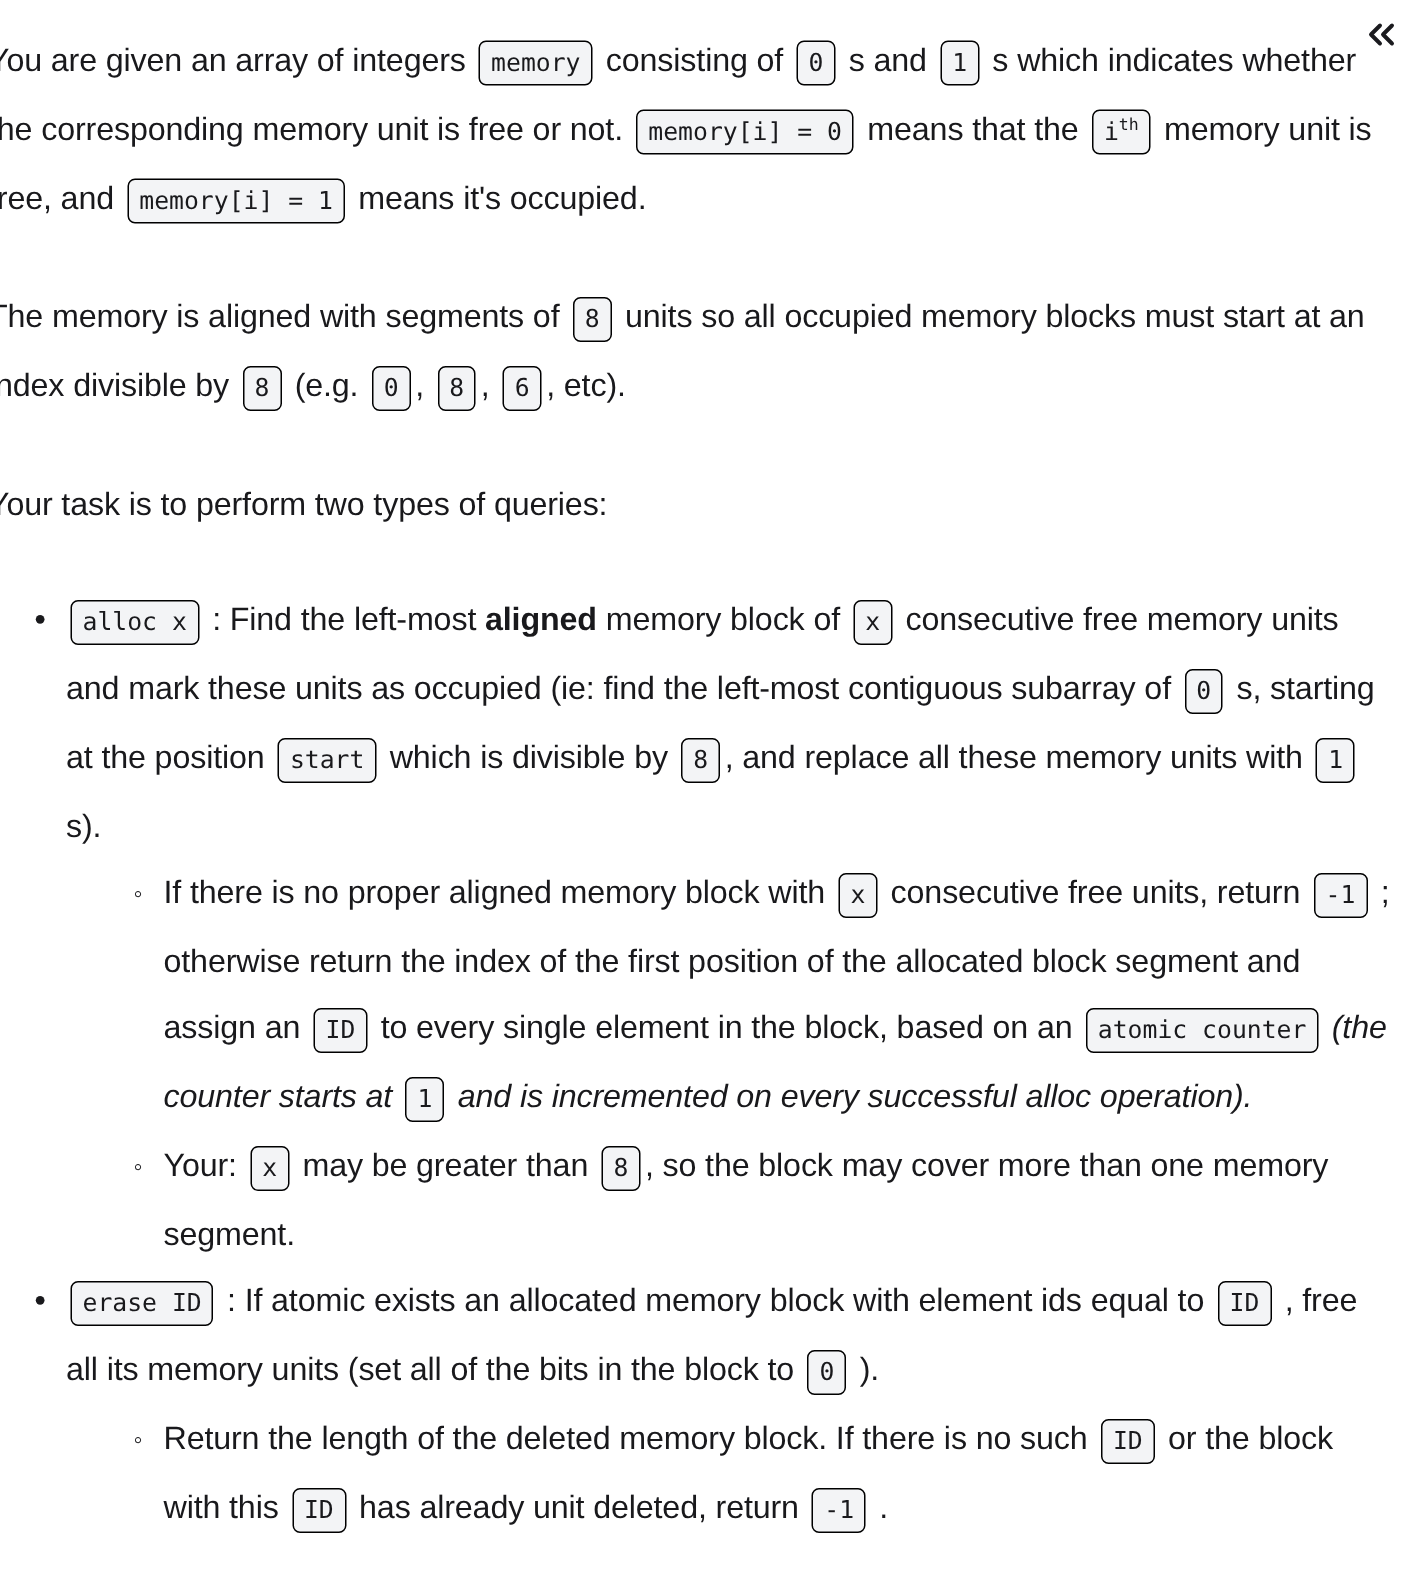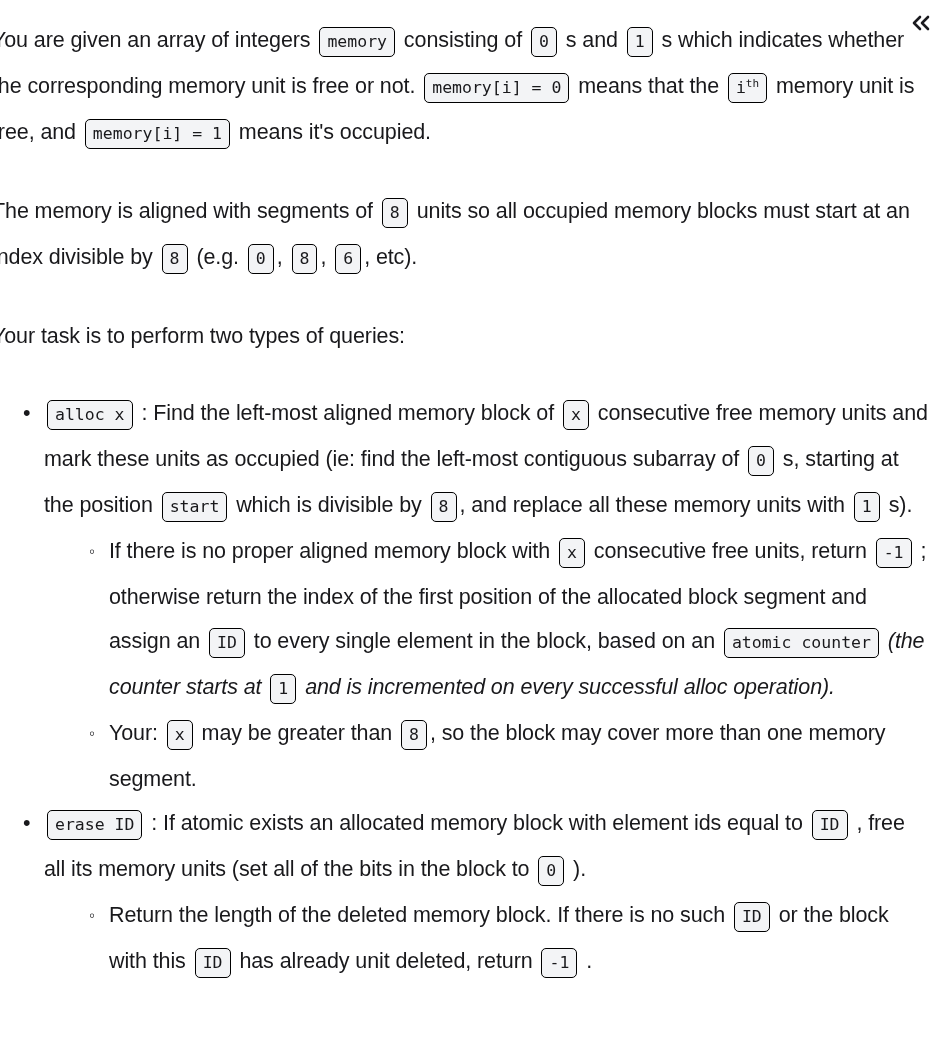--- a/index.html
+++ b/index.html
@@ -112,21 +112,21 @@
     letter-spacing: 0;
     box-decoration-break: clone;
     -webkit-box-decoration-break: clone;
   }
   code.chip sup {
     font-size: 11px;
     vertical-align: super;
     line-height: 0;
   }
 
-  b.strong { font-weight: 400; }
+  b.strong { font-weight: 700; }
   i.em { font-style: italic; }
 </style>
 </head>
 <body>
 
 <div id="panel">
 
   <div id="collapse-btn">
     <svg width="24" height="20" viewBox="0 0 24 20" aria-hidden="true">
       <path d="M11 4 L5 10 L11 16" fill="none" stroke="#1b1b1f" stroke-width="2.6" stroke-linecap="round" stroke-linejoin="round"></path>

